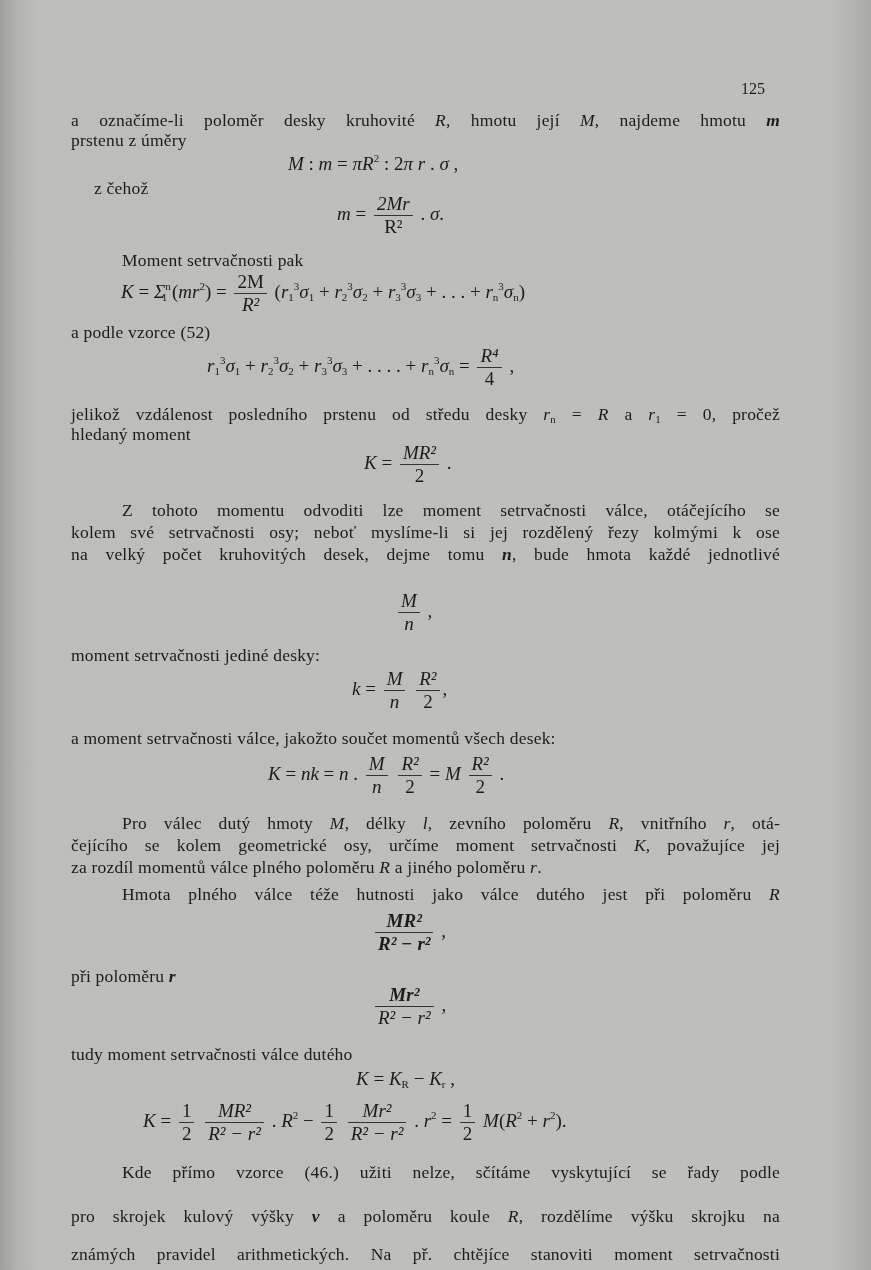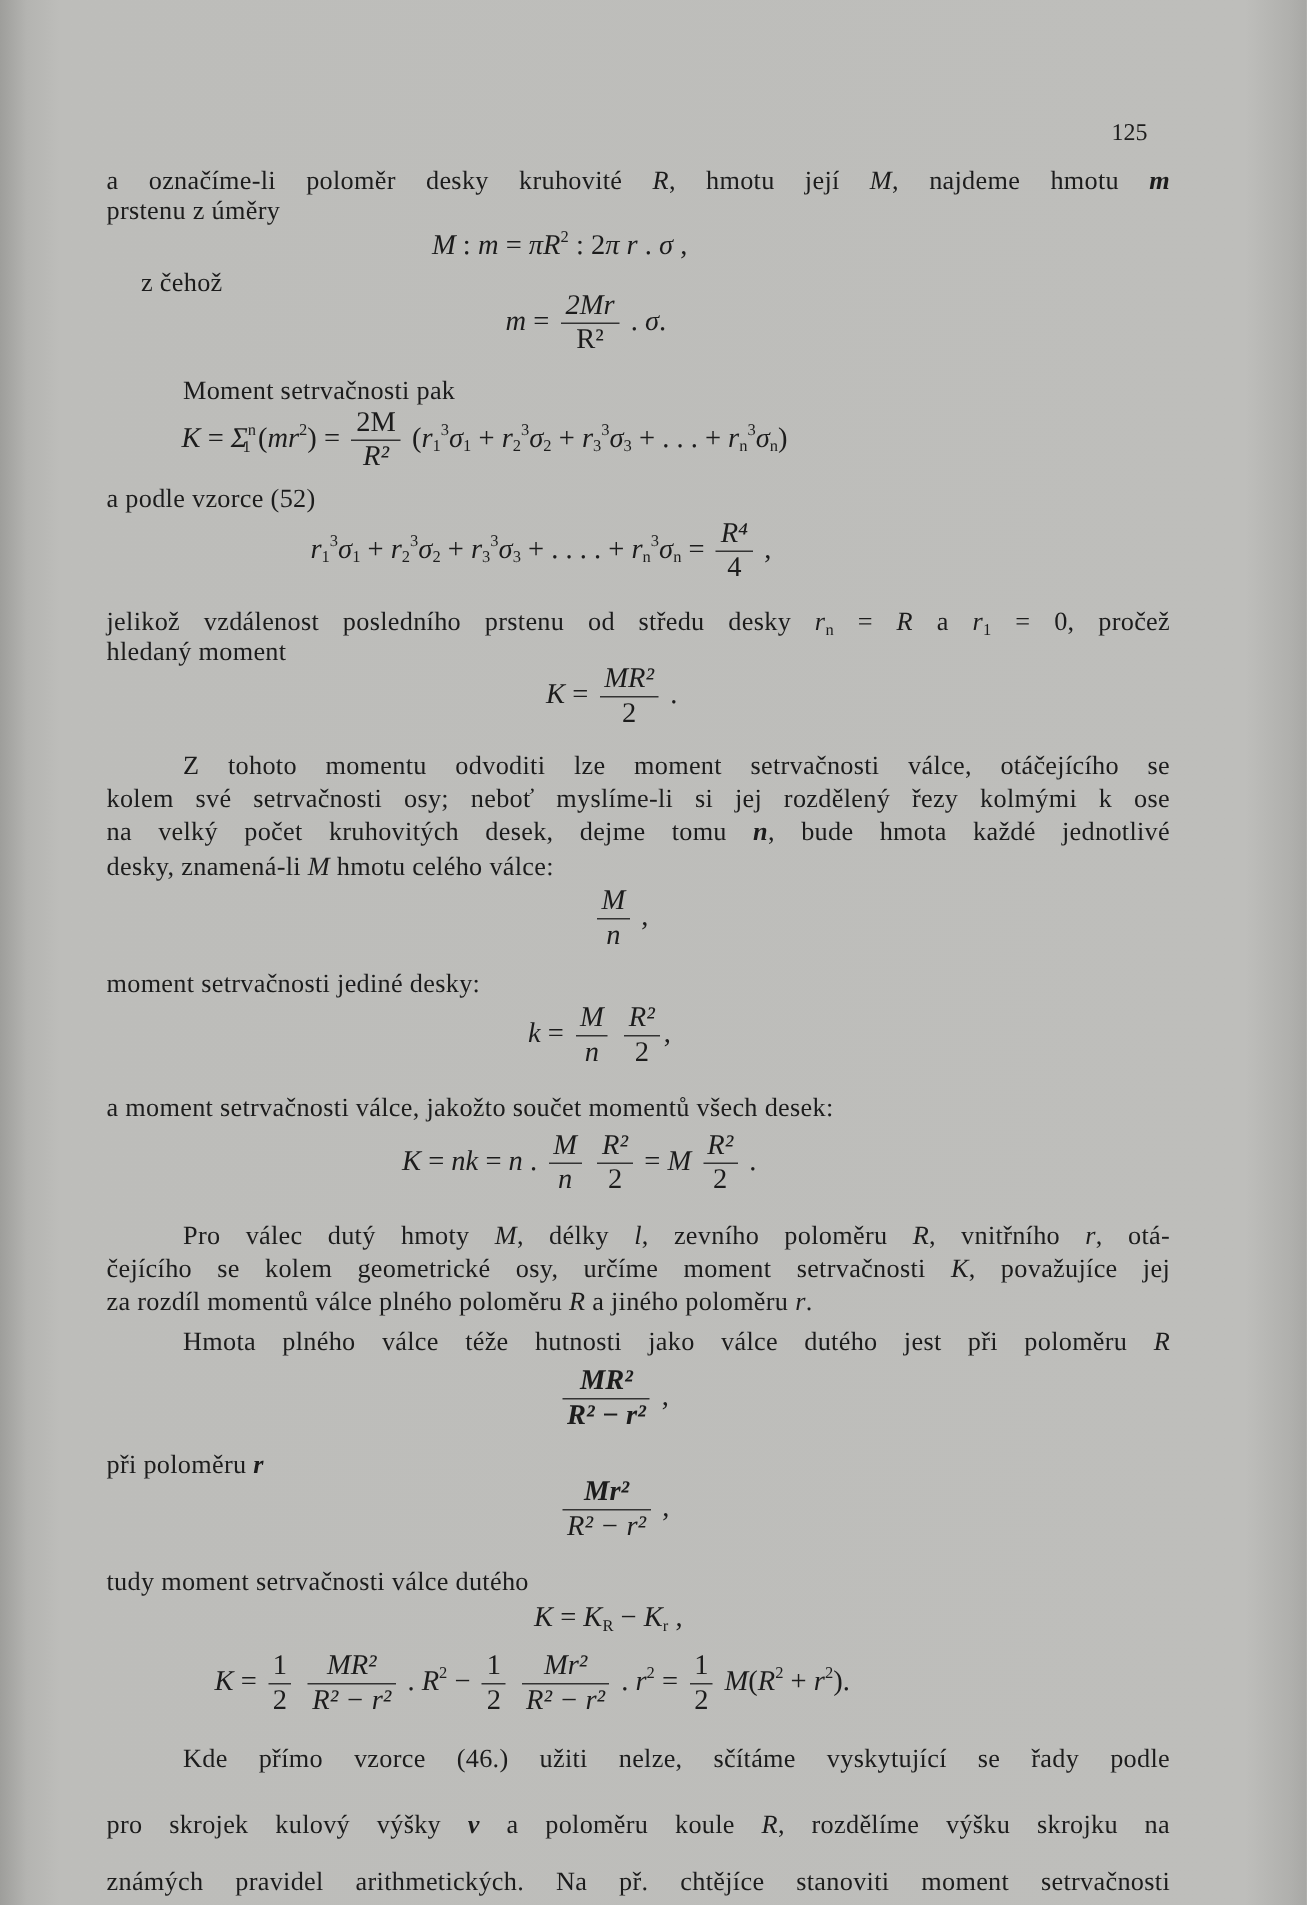--- a/index.html
+++ b/index.html
@@ -72,23 +72,20 @@
   <div class="math" style="left:364px; top:442px;">
     <i>K</i> =
     <span class="frac"><span class="num"><i>MR²</i></span><span>2</span></span> .
   </div>
 
   <div class="line just indent" style="top:500px;">Z tohoto momentu odvoditi lze moment setrvačnosti válce, otáčejícího se</div>
   <div class="line just" style="top:522px;">kolem své setrvačnosti osy; neboť myslíme-li si jej rozdělený řezy kolmými k ose</div>
   <div class="line just" style="top:544px;">
     na velký počet kruhovitých desek, dejme tomu <b class="m">n</b>, bude hmota každé jednotlivé
   </div>
-  <div class="line" style="left:71px; top:567px;">
-    desky, znamená-li <i>M</i> hmotu celého válce:
-  </div>
 
   <div class="math" style="left:395px; top:590px;">
     <span class="frac"><span class="num"><i>M</i></span><span><i>n</i></span></span> ,
   </div>
 
   <div class="line" style="left:71px; top:645px;">moment setrvačnosti jediné desky:</div>
 
   <div class="math" style="left:352px; top:668px;">
     <i>k</i> =
     <span class="frac"><span class="num"><i>M</i></span><span><i>n</i></span></span>

